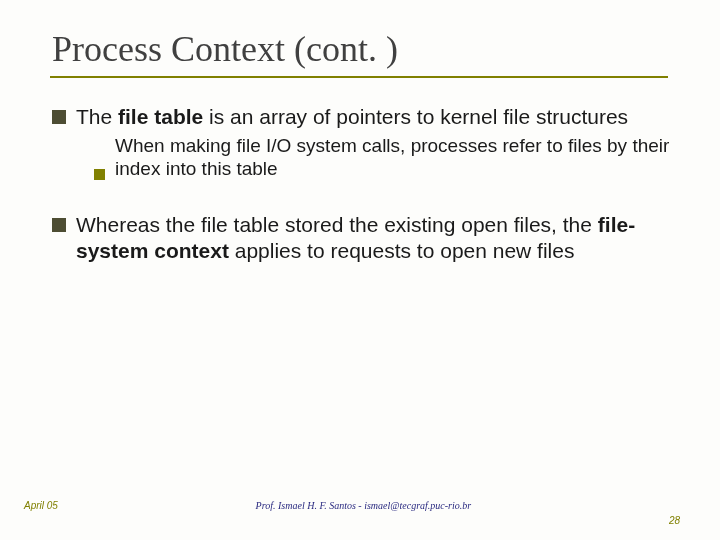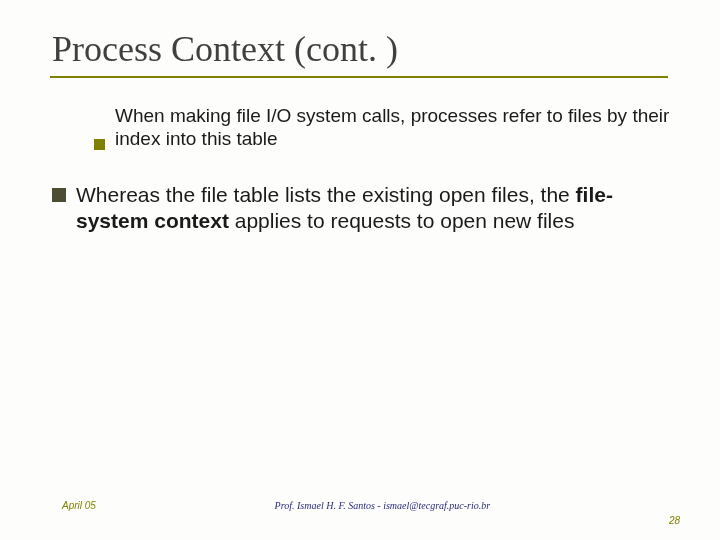--- a/index.html
+++ b/index.html
@@ -69,50 +69,56 @@
     margin-right: 10px;
   }
   .bullet-l2 .txt { flex: 1; }
   .b { font-weight: bold; }
   .gap { height: 28px; }
   .footer {
     position: absolute;
     left: 0;
     bottom: 14px;
     width: 100%;
-    padding: 0 40px 0 62px;
+    padding: 0 40px 0 24px;
     display: flex;
     align-items: center;
     font-size: 10px;
   }
   .footer .date { color: #808000; font-style: italic; }
   .footer .author { color: #2a2a80; font-style: italic; text-align: center; flex: 1; font-family: Liberation Serif, serif; }
   .footer .page { color: #808000; font-style: italic; margin-top: 31px; }
 </style>
 </head>
 <body>
 
 <div class="slide">
   <h1 class="title">Process Context (cont. )</h1>
   <div class="underline"></div>
 
   <div class="content">
 
+    <div class="bullet-l1">
+      <div class="sq"></div>
+      <div class="txt">
+        <span>The </span><span class="b">file table</span><span> is an array of pointers to kernel file structures</span>
+      </div>
+    </div>
 
     <div class="bullet-l2">
       <div class="sq"></div>
       <div class="txt">When making file I/O system calls, processes refer to files by their index into this table</div>
     </div>
 
     <div class="gap"></div>
 
     <div class="bullet-l1">
       <div class="sq"></div>
       <div class="txt">
-        <span>Whereas the file table lists the existing open files, the </span><span class="b">file-system context</span><span> applies to requests to open new files</span>
+        <span>Whereas the file table stored the existing open files, the </span><span class="b">file-system context</span><span> applies to requests to open new files</span>
       </div>
     </div>
 
 
   </div>
 
   <div class="footer">
     <span class="date">April 05</span>
     <span class="author">Prof. Ismael H. F. Santos - ismael@tecgraf.puc-rio.br</span>
     <span class="page">28</span>

